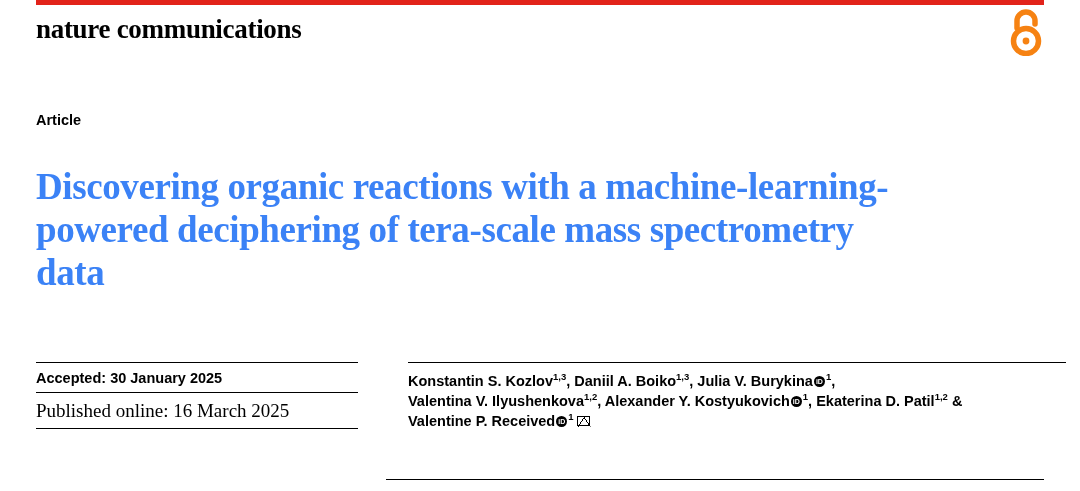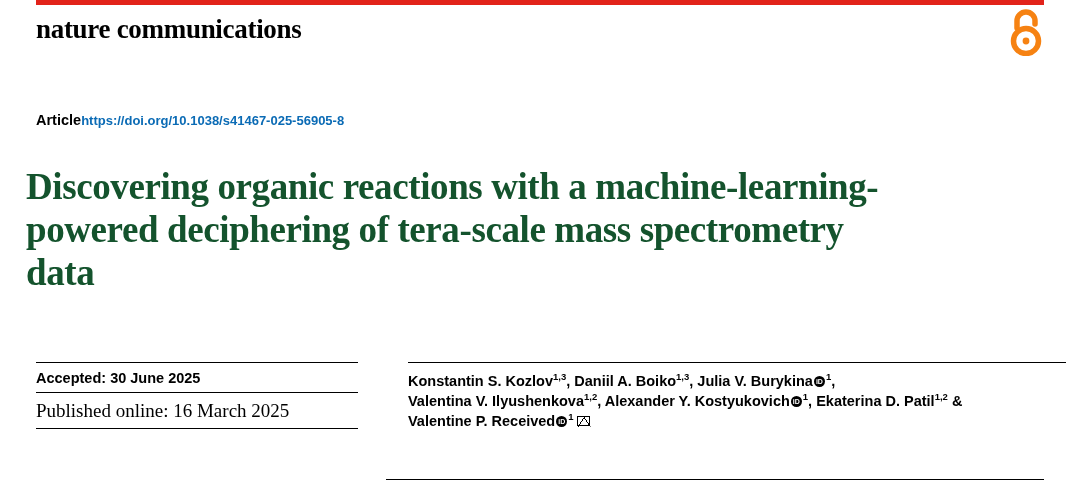--- a/index.html
+++ b/index.html
@@ -62,28 +62,28 @@
   .doi-link {
     font-family: "Liberation Sans", sans-serif;
     font-weight: 700;
     font-size: 13px;
     color: #0b6bb5;
     text-decoration: none;
   }
   .title {
     position: absolute;
     top: 140px;
-    left: 26px;
+    left: 36px;
     width: 880px;
     font-family: "Liberation Serif", serif;
     font-weight: 700;
     font-size: 37px;
     line-height: 43px;
     letter-spacing: -0.4px;
-    color: #14532d;
+    color: #3b82f6;
   }
   .info-col {
     position: absolute;
     top: 362px;
     left: 36px;
     width: 322px;
   }
   .info-line {
     border-top: 1px solid #000000;
     padding: 7px 0 6px 0;
@@ -188,27 +188,26 @@
   <div class="masthead">nature communications</div>
 
   <svg class="oa-logo" viewBox="0 0 40 48">
     <path d="M11 20 V13 a9 9 0 0 1 18 0 v3" fill="none" stroke="#f68212" stroke-width="5.5" stroke-linecap="round"></path>
     <circle cx="20" cy="33" r="12.5" fill="none" stroke="#f68212" stroke-width="5.5"></circle>
     <circle cx="20" cy="33" r="3.4" fill="#f68212"></circle>
   </svg>
 
   <div class="header-row">
     <div class="article-label">Article</div>
-    <a class="doi-link" href="#">https://doi.org/10.1038/s41467-025-56905-8</a>
   </div>
 
   <h1 class="title">Discovering organic reactions with a machine-learning-powered deciphering of tera-scale mass spectrometry data</h1>
 
   <div class="info-col">
-    <div class="info-line">Accepted: 30 June 2025</div>
+    <div class="info-line">Accepted: 30 January 2025</div>
     <div class="info-line serif">Published online: 16 March 2025</div>
     <div class="info-rule-bottom"></div>
   </div>
 
   <div class="authors-col">
     <div class="authors-rule"></div>
     <div class="authors">
       <span>Konstantin S. Kozlov</span><sup>1,3</sup><span>,</span>
       <span>Daniil A. Boiko</span><sup>1,3</sup><span>,</span>
       <span>Julia V. Burykina</span><span class="orcid"></span><sup>1</sup><span>,</span><br>

